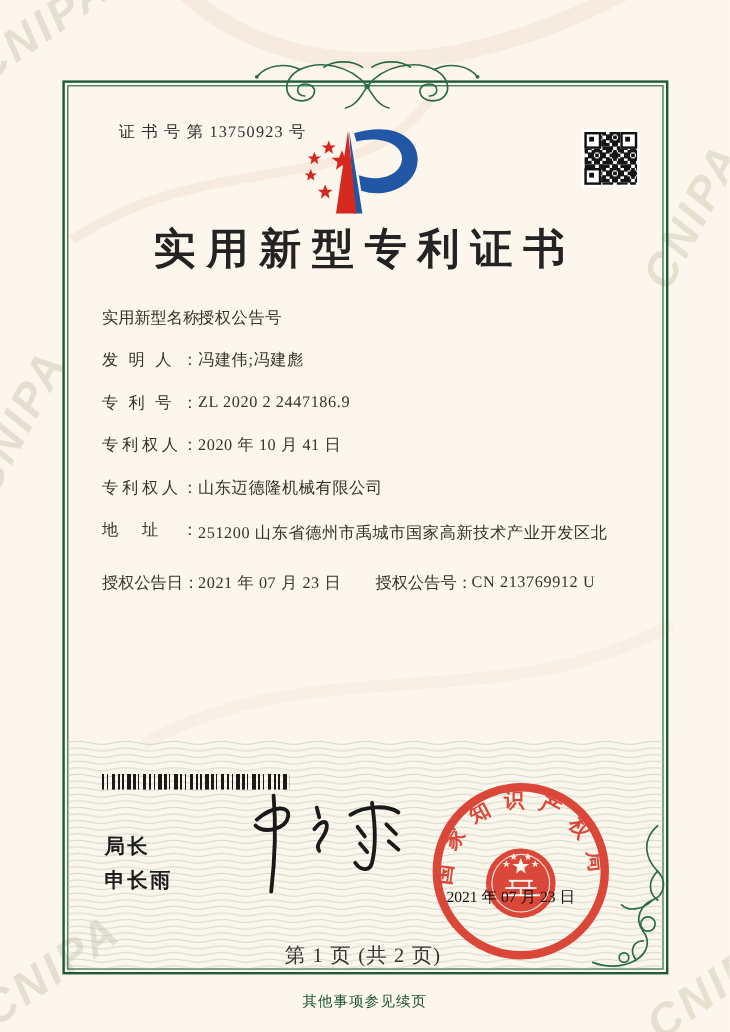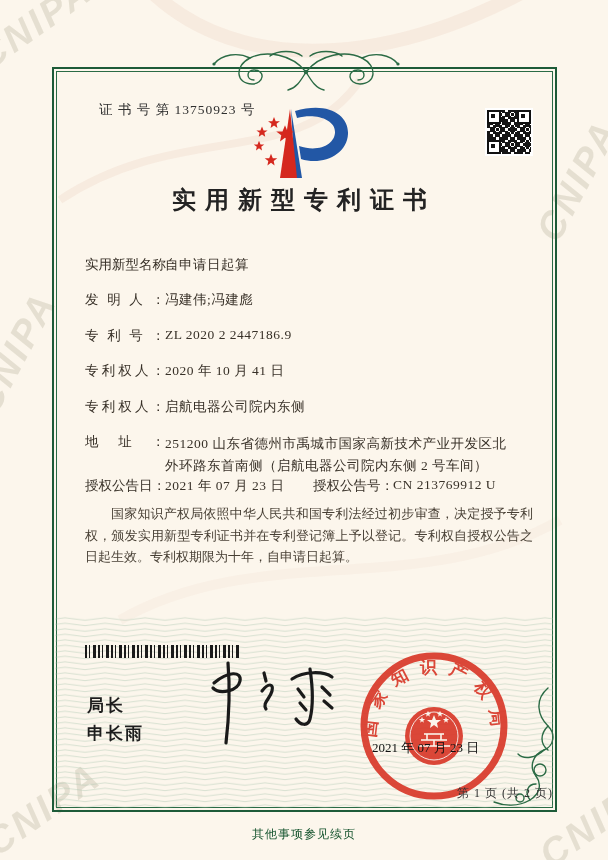--- a/index.html
+++ b/index.html
@@ -45,21 +45,21 @@
       repeating-conic-gradient(#151515 0 25%, rgba(0,0,0,0) 0 50%);
     background-size:6px 6px,10px 10px;
     background-position:0 0,3px 2px;
   }
   .qr .finder{position:absolute;width:10px;height:10px;border:2px solid #111;background:#fff;}
   .qr .finder::after{content:"";position:absolute;left:2px;top:2px;width:4px;height:4px;background:#111;}
   .qr .f-tl{left:0;top:0;} .qr .f-tr{right:0;top:0;} .qr .f-bl{left:0;bottom:0;}
   .logo{position:absolute;left:248px;top:102px;}
   .title{
     position:absolute;left:0;top:184px;width:608px;text-align:center;
-    font-size:24px;font-weight:bold;letter-spacing:9px;color:#232323;
+    font-size:35px;font-weight:bold;letter-spacing:9px;color:#232323;
   }
   
   .fieldrow{position:absolute;left:85px;font-size:13.5px;color:#383128;white-space:nowrap;}
   .flabel{
     display:inline-block;width:80px;text-align:justify;text-align-last:justify;
     vertical-align:top;
   }
   .fvalue{display:inline-block;vertical-align:top;letter-spacing:.5px;}
   .addr-lines{display:inline-block;vertical-align:top;white-space:normal;width:375px;line-height:22px;letter-spacing:.5px;}
   .pair2{position:absolute;left:228px;top:0;}
@@ -84,22 +84,22 @@
   }
   .signature{position:absolute;left:200px;top:655px;}
   .seal{position:absolute;left:358px;top:650px;}
   .seal-date{
     position:absolute;left:372px;top:739px;width:150px;
     font-size:13px;color:#111;letter-spacing:0px;white-space:nowrap;
     mix-blend-mode:darken;
   }
   
   .page-info{
-    position:absolute;left:52px;top:785px;width:501px;text-align:right;
-    font-size:12px;color:#333;letter-spacing:1px;
+    position:absolute;left:52px;top:785px;width:501px;text-align:center;
+    font-size:17px;color:#333;letter-spacing:1px;
   }
   .note{
     position:absolute;left:0;top:826px;width:608px;text-align:center;
     font-size:12px;color:#14532d;letter-spacing:1px;
   }
   .flourish-top{position:absolute;left:200px;top:42px;pointer-events:none;}
   .flourish-corner{position:absolute;left:490px;top:682px;pointer-events:none;}
 </style>
 </head>
 <body>
@@ -182,46 +182,45 @@
     <path transform="translate(26,21) scale(0.85)" d="M0,-7 L2,-2 7,-2 3,1 4,6 0,3 -4,6 -3,1 -7,-2 -2,-2 Z"></path>
     <path transform="translate(14,30) scale(0.8)" d="M0,-7 L2,-2 7,-2 3,1 4,6 0,3 -4,6 -3,1 -7,-2 -2,-2 Z"></path>
     <path transform="translate(11,44) scale(0.75)" d="M0,-7 L2,-2 7,-2 3,1 4,6 0,3 -4,6 -3,1 -7,-2 -2,-2 Z"></path>
     <path transform="translate(23,58) scale(0.9)" d="M0,-7 L2,-2 7,-2 3,1 4,6 0,3 -4,6 -3,1 -7,-2 -2,-2 Z"></path>
   </g>
 </svg>
 
 <div class="title">实用新型专利证书</div>
 
 <div class="fieldrow" style="top:256px">
-  <span class="flabel">实用新型名称：</span><span class="fvalue">自申请日起算</span>
+  <span class="flabel">实用新型名称：</span><span class="fvalue">授权公告号</span>
 </div>
 <div class="fieldrow" style="top:291px">
   <span class="flabel">发明人：</span><span class="fvalue">冯建伟;冯建彪</span>
 </div>
 <div class="fieldrow" style="top:327px">
   <span class="flabel">专利号：</span><span class="fvalue">ZL 2020 2 2447186.9</span>
 </div>
 <div class="fieldrow" style="top:362px">
   <span class="flabel">专利权人：</span><span class="fvalue">2020 年 10 月 41 日</span>
 </div>
 <div class="fieldrow" style="top:398px">
-  <span class="flabel">专利权人：</span><span class="fvalue">启航电器公司院内东侧</span>
+  <span class="flabel">专利权人：</span><span class="fvalue">山东迈德隆机械有限公司</span>
 </div>
 <div class="fieldrow" style="top:433px">
-  <span class="flabel">地址：</span><span class="addr-lines"><span>251200  山东省德州市禹城市国家高新技术产业开发区北</span><br><span>外环路东首南侧（启航电器公司院内东侧 2 号车间）</span></span>
+  <span class="flabel">地址：</span><span class="addr-lines"><span>251200  山东省德州市禹城市国家高新技术产业开发区北</span><br></span>
 </div>
 <div class="fieldrow" style="top:477px">
   <span class="flabel">授权公告日：</span><span class="fvalue">2021 年 07 月 23 日</span>
   <span class="pair2">
     <span class="flabel">授权公告号：</span><span class="fvalue">CN 213769912 U</span>
   </span>
 </div>
 
 <div class="body-text">
-  <p>国家知识产权局依照中华人民共和国专利法经过初步审查，决定授予专利权，颁发实用新型专利证书并在专利登记簿上予以登记。专利权自授权公告之日起生效。专利权期限为十年，自申请日起算。</p>
 </div>
 
 <div class="barcode"></div>
 
 <div class="commissioner">
   <div>局长</div>
   <div>申长雨</div>
 </div>
 
 <svg class="signature" width="140" height="100" viewBox="0 0 140 100">

